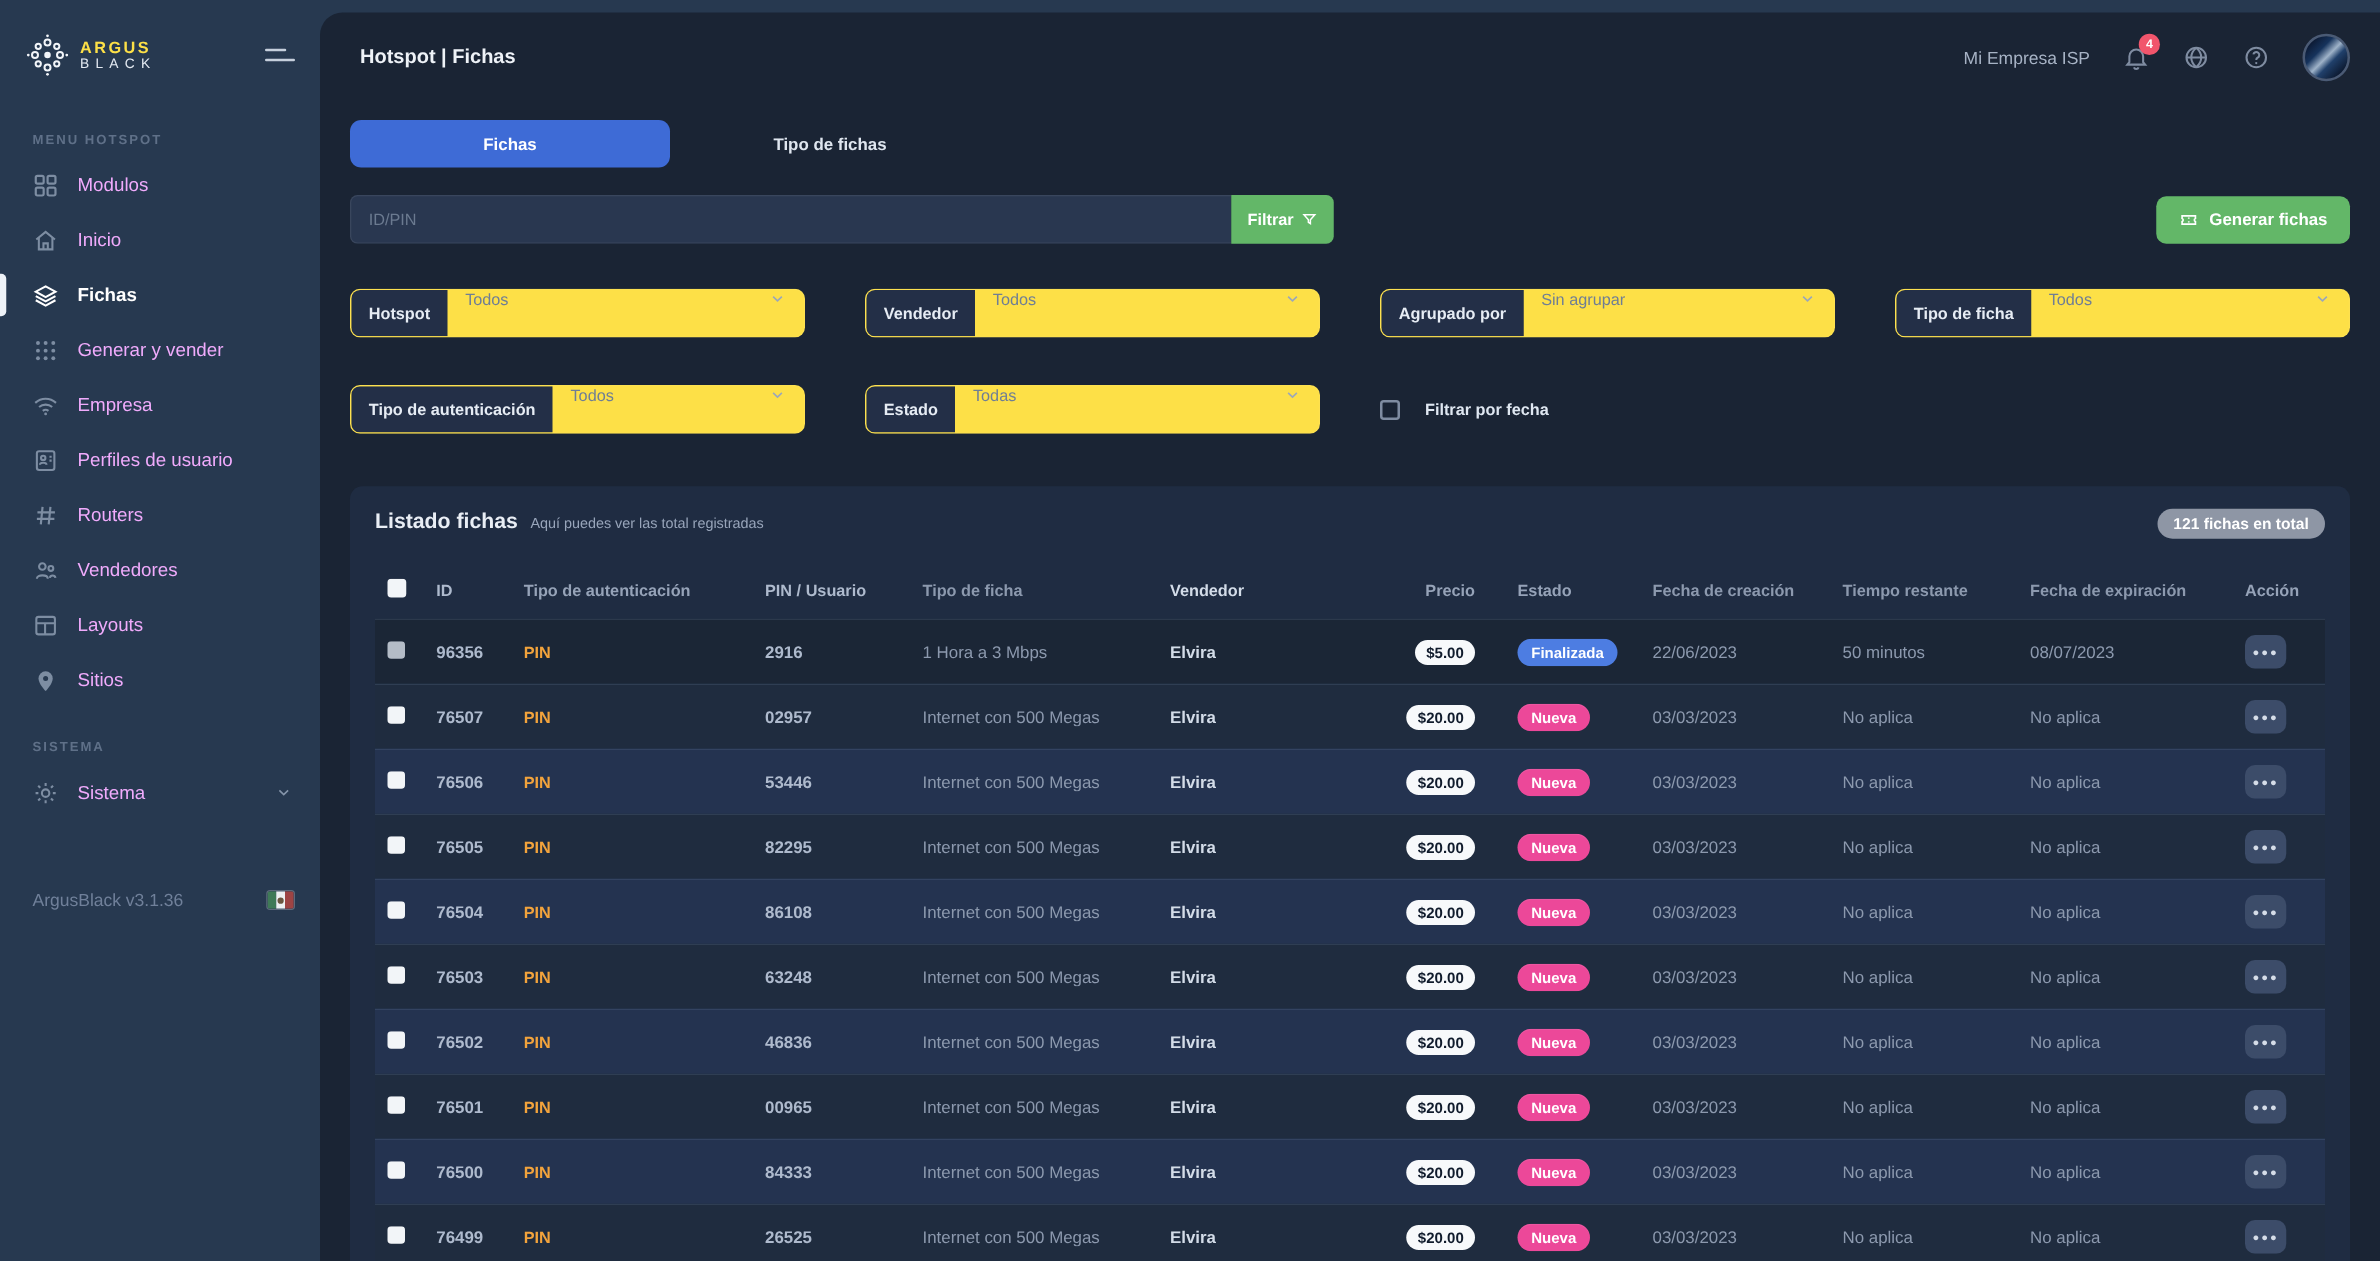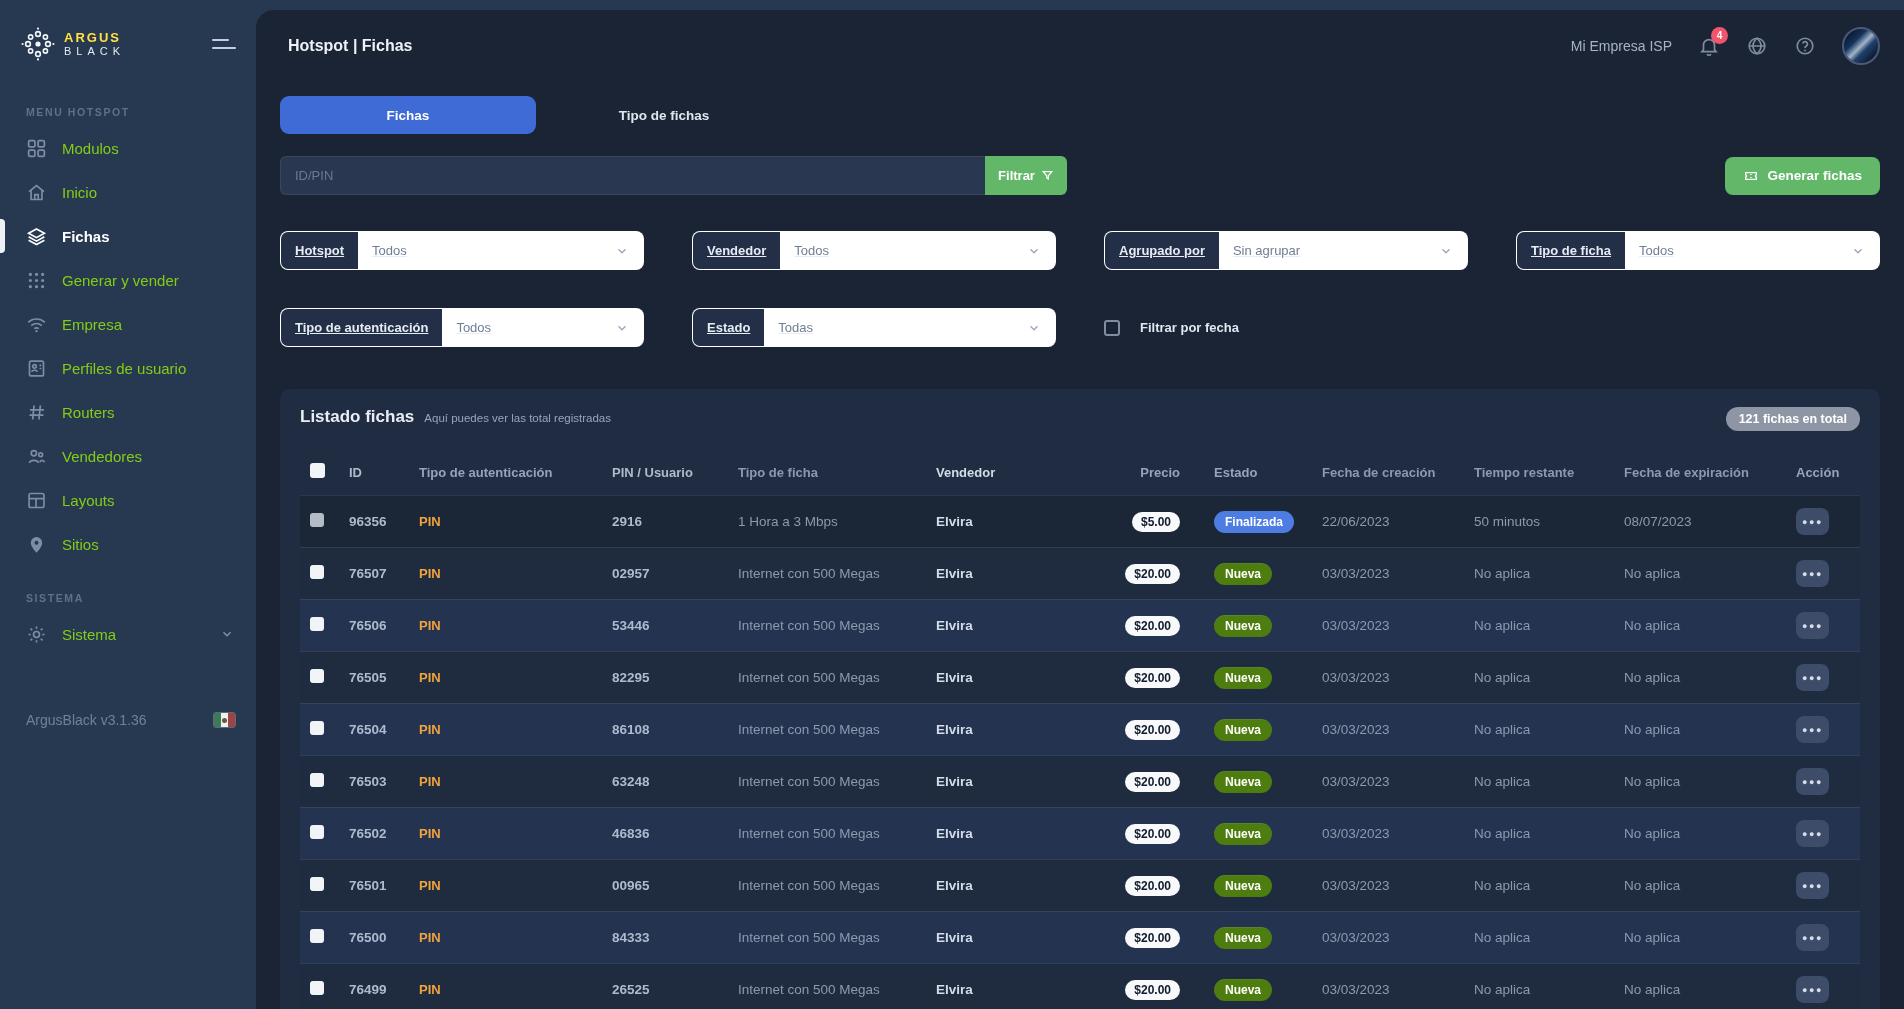--- a/index.html
+++ b/index.html
@@ -16,21 +16,21 @@
   .logo-icn svg{ width:100%; height:100%; }
   .logo-txt{ margin-left:8px; line-height:1; }
   .logo-top{ font-size:13px; font-weight:700; letter-spacing:2px; color:#fde047; }
   .logo-bottom{ font-size:11px; font-weight:400; letter-spacing:5px; color:#e3e9f1; margin-top:2px; }
   .burger{ margin-left:auto; width:26px; cursor:pointer; }
   .burger i{ display:block; height:2.4px; background:#c6d0dd; border-radius:2px; }
   .burger i:first-child{ width:17px; margin-bottom:6px; }
   .burger i:last-child{ width:24px; }
   .side-section{ font-size:10.5px; font-weight:700; letter-spacing:1.6px; color:#5f7088; padding:0 0 0 26px; margin-top:44px; margin-bottom:8px; }
   .side-section.second{ margin-top:26px; }
-  .side-item{ position:relative; display:flex; align-items:center; height:44px; padding-left:26px; color:#84cc16; cursor:pointer; }
+  .side-item{ position:relative; display:flex; align-items:center; height:44px; padding-left:26px; color:#f0abfc; cursor:pointer; }
   .side-item .icn{ width:21px; height:21px; color:#7d8da2; margin-right:15px; }
   .side-item .icn svg{ width:100%; height:100%; }
   .side-label{ font-size:15px; }
   .side-item.active{ color:#ffffff; font-weight:600; }
   .side-item.active .icn{ color:#ffffff; }
   .side-item.active::before{ content:""; position:absolute; left:0; top:5px; width:5px; height:34px; background:#eef2f7; border-radius:0 4px 4px 0; }
   .side-item .chev{ margin-left:auto; margin-right:22px; width:14px; height:14px; color:#8494a9; }
   .side-item .chev svg{ width:100%; height:100%; }
   .side-footer{ display:flex; align-items:center; padding:0 20px 0 26px; margin-top:56px; }
   .version{ font-size:14px; color:#70809a; }
@@ -64,21 +64,21 @@
   .search-input{ width:705px; height:39px; background:#293750; border:1px solid rgba(255,255,255,.08); border-right:none; border-radius:6px 0 0 6px; color:#dfe6f0; font-size:13px; padding:0 14px; outline:none; font-family:inherit; }
   .search-input::placeholder{ color:#6b7a90; }
   .btn-filtrar{ height:39px; width:82px; background:#63b768; border:none; border-radius:0 6px 6px 0; color:#fff; font-size:13px; font-weight:700; cursor:pointer; display:flex; align-items:center; justify-content:center; gap:6px; font-family:inherit; }
   .btn-filtrar svg{ width:13px; height:13px; }
   .btn-generate{ margin-left:auto; height:38px; padding:0 18px; background:#63b768; border:none; border-radius:8px; color:#fff; font-size:13.5px; font-weight:700; cursor:pointer; display:flex; align-items:center; gap:8px; font-family:inherit; }
   .btn-generate svg{ width:16px; height:16px; }
 
   
   .filter-grid{ display:grid; grid-template-columns:repeat(4,1fr); gap:48px; margin-top:36px; }
   .filter-grid.r2{ margin-top:38px; }
-  .dd{ height:39px; background:#ffffff; border:1px solid rgba(255,255,255,.05); border-radius:8px; display:flex; align-items:center; cursor:pointer; overflow:hidden;text-decoration:underline; }
+  .dd{ height:39px; background:#fde047; border:1px solid rgba(255,255,255,.05); border-radius:8px; display:flex; align-items:flex-start; cursor:pointer; overflow:hidden; }
   .dd-label{ height:100%; display:flex; align-items:center; padding:0 14px; background:#232f47; color:#e6ecf4; font-size:13px; font-weight:600; white-space:nowrap; }
   .dd-value{ padding-left:14px; color:#6f7e95; font-size:13px; flex:1; white-space:nowrap; }
   .dd-chev{ width:14px; height:14px; color:#9aa7bb; margin-right:14px; flex:0 0 auto; }
   .dd-chev svg{ width:100%; height:100%; }
   .date-check{ display:flex; align-items:center; gap:20px; order:3; cursor:pointer; }
   .cbx-outline{ width:16px; height:16px; border:2px solid #7f8ca1; border-radius:3px; background:transparent; }
   .date-check-label{ font-size:13px; font-weight:700; color:#dfe7f1; }
 
   
   .card{ margin-top:42px; background:#1f2c42; border-radius:10px 10px 0 0; padding:0 20px; height:640px; }
@@ -99,21 +99,21 @@
   .c-auth{ padding-left:11px; }
   .pin-text{ color:#f2a33c; font-weight:700; font-size:13px; }
   .c-pin{ font-weight:700; color:#aebacd; }
   .c-tipo,.c-fcre,.c-trest,.c-fexp{ color:#8c99ae; }
   .c-vend{ font-weight:700; color:#d3dce8; }
   .c-precio{ display:flex; justify-content:flex-end; padding-right:14px; }
   .price-pill{ background:#f7f9fb; color:#101b2c; font-size:12px; font-weight:700; padding:3px 9px; border-radius:10px; }
   .c-estado{ padding-left:20px; }
   .badge{ display:inline-block; color:#fff; font-size:12px; font-weight:700; padding:4px 11px; border-radius:11px; }
   .badge-blue{ background:#4d7de2; }
-  .badge-gray{ background:#4d7c0f; box-shadow:inset 0 1px 0 rgba(255,255,255,.08); }
+  .badge-gray{ background:#ec4899; box-shadow:inset 0 1px 0 rgba(255,255,255,.08); }
   .cbx{ display:inline-block; width:14px; height:14px; border-radius:3px; background:#f2f5f8; cursor:pointer; }
   .cbx.head{ width:15px; height:15px; }
   .cbx.gray{ background:#b4bcc7; }
   .c-accion{ padding-left:16px; }
   .dots-btn{ width:33px; height:27px; border:none; border-radius:8px; background:#3c4c69; color:#d6dde8; font-size:9px; letter-spacing:1.5px; font-weight:700; cursor:pointer; font-family:inherit; }
 </style>
 </head>
 <body>
 
 <aside class="sidebar">

